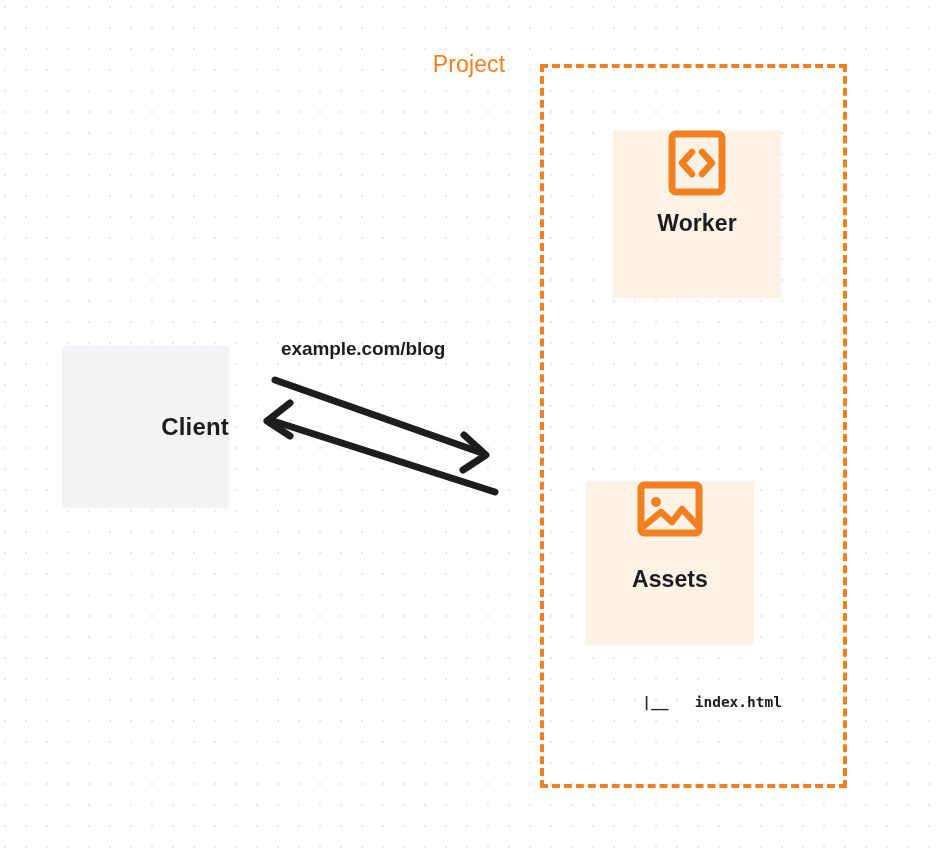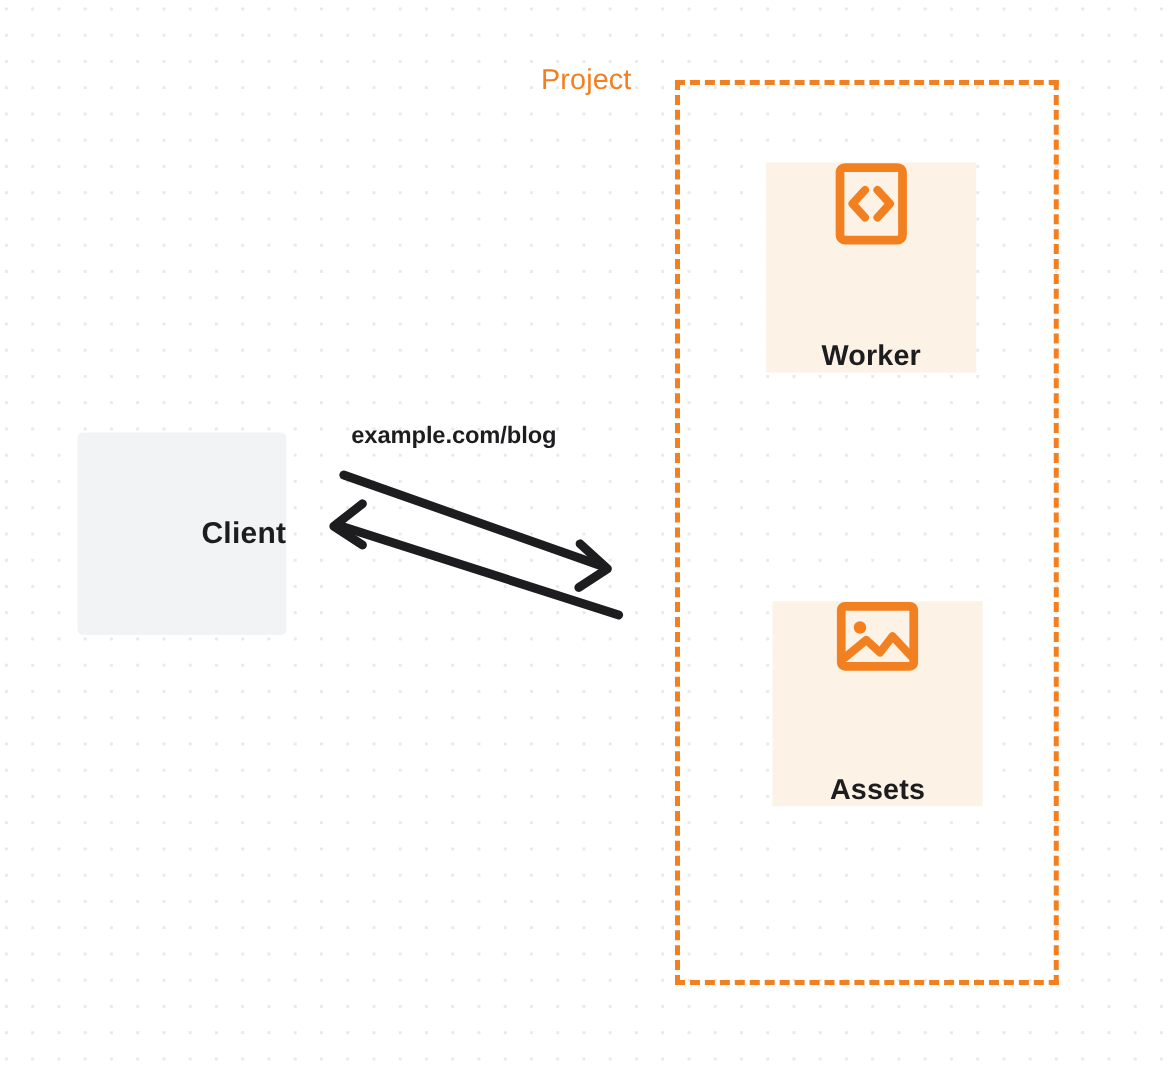--- a/index.html
+++ b/index.html
@@ -91,33 +91,34 @@
   }
 
   
   .service-card {
     position: absolute;
     background: #fdf2e6;
     border-radius: 0;
     display: flex;
     flex-direction: column;
     align-items: center;
-    justify-content: space-between;
+    justify-content: flex-start;
   }
   .card-worker {
     left: 613px;
     top: 130px;
     width: 168px;
     height: 168px;
   }
   .card-assets {
-    left: 618px;
+    left: 586px;
     top: 481px;
     width: 168px;
     height: 164px;
+    gap: 15px;
   }
   .card-icon {
     line-height: 0;
     margin-bottom: 14px;
   }
   .card-label {
     font-size: 23px;
     font-weight: bold;
     color: #1d1d1f;
     letter-spacing: 0.1px;
@@ -183,16 +184,17 @@
       <svg width="66" height="56" viewBox="0 0 66 56" xmlns="http://www.w3.org/2000/svg">
         <rect x="4" y="4" width="58" height="48" rx="3" ry="3" fill="none" stroke="#f38020" stroke-width="7"></rect>
         <circle cx="19" cy="21" r="5" fill="#f38020"></circle>
         <polyline points="7,45 24,31 35,41 45,28 60,44" fill="none" stroke="#f38020" stroke-width="6.5" stroke-linecap="round" stroke-linejoin="round"></polyline>
       </svg>
     </span>
     <span class="card-label">Assets</span>
   </div>
 
   <div class="file-tree">
+    <span class="file-tree-line">     |__   index.html</span>
     
   </div>
 
 </div>
 
 </body></html>

